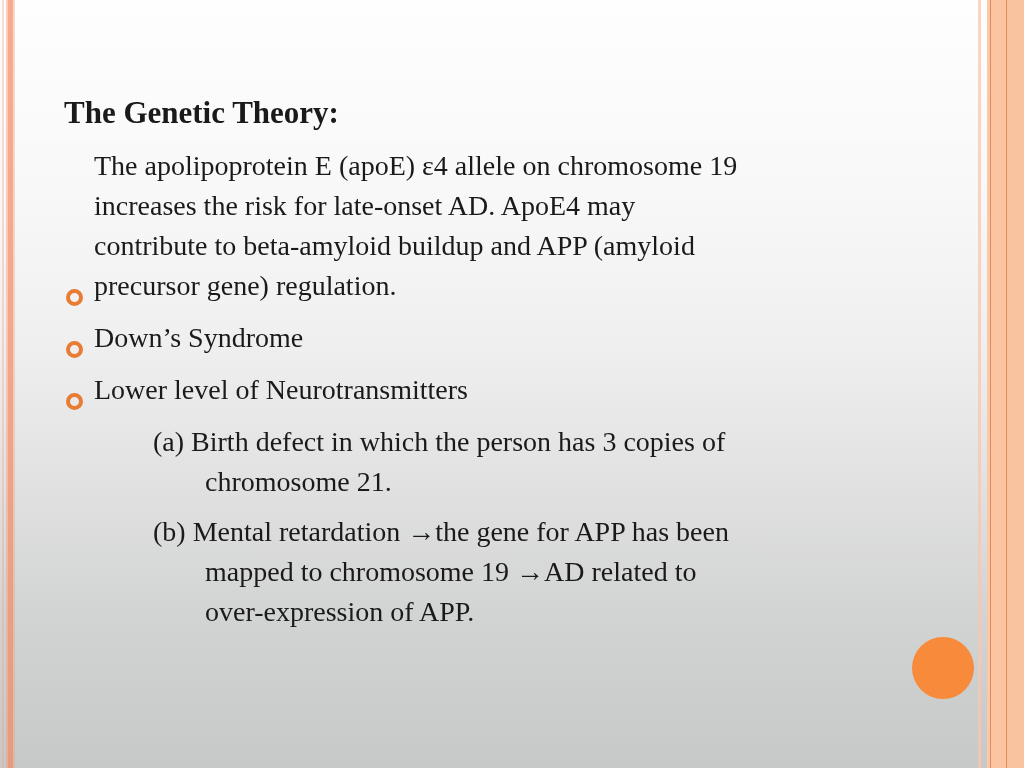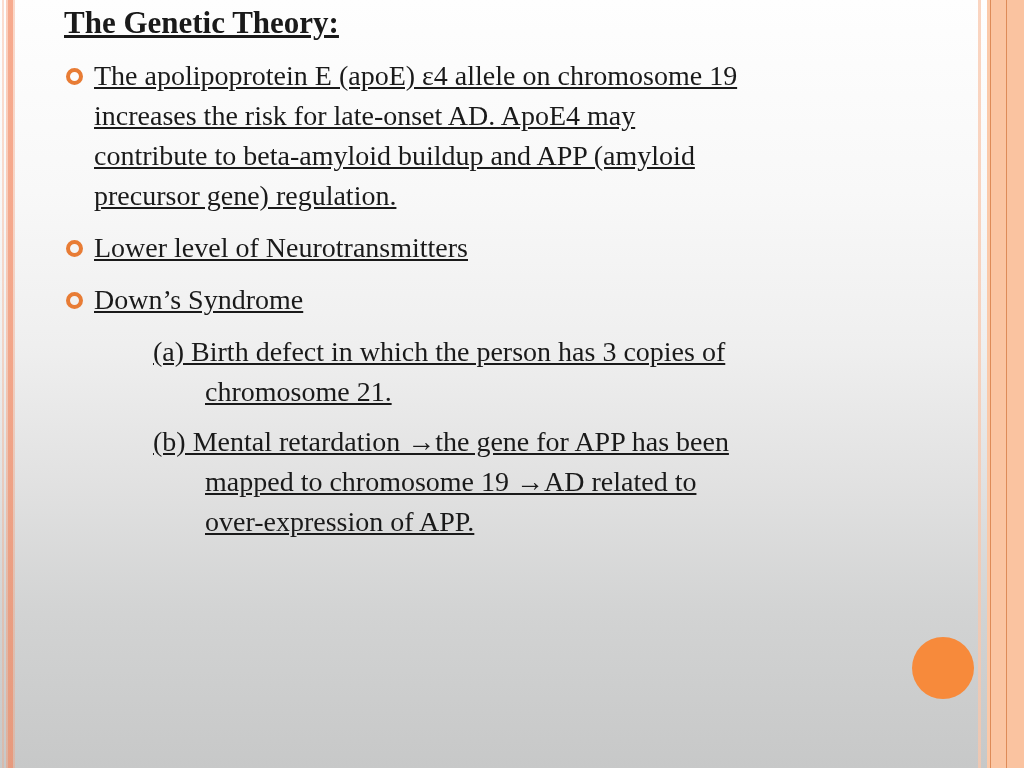--- a/index.html
+++ b/index.html
@@ -50,32 +50,32 @@
       #de8b58 12px 13px,
       #fbc5a2 13px 28px,
       #de8b58 28px 29px,
       #fac3a0 29px 46px);
   }
   .content {
     position: absolute;
     left: 64px;
     top: 0;
     width: 900px;
+    padding-top: 90px;
     color: #1a1a1a;
-    text-decoration: underline;
   }
   .title {
     margin: 0 0 10px 0;
     font-size: 31px;
     line-height: 46px;
     font-weight: bold;
   }
   .bullet {
     display: flex;
-    align-items: flex-start;
+    align-items: flex-end;
     margin: 0 0 12px 0;
   }
   .ring {
     flex: none;
     width: 9px;
     height: 9px;
     border-style: solid;
     border-width: 4px;
     border-radius: 50%;
     margin: 12px 11px 0 2px;
@@ -120,26 +120,26 @@
     <div class="bullet">
       <span class="ring" style="border-color: rgb(232, 124, 53);"></span>
       <div class="btext">The apolipoprotein E (apoE) ε4 allele on chromosome 19
 increases the risk for late-onset AD. ApoE4 may
 contribute to beta-amyloid buildup and APP (amyloid
 precursor gene) regulation.</div>
     </div>
 
     <div class="bullet">
       <span class="ring" style="border-color: rgb(232, 124, 53);"></span>
-      <div class="btext">Lower level of Neurotransmitters</div>
+      <div class="btext">Down’s Syndrome</div>
     </div>
 
     <div class="bullet">
       <span class="ring" style="border-color: rgb(232, 124, 53);"></span>
-      <div class="btext">Down’s Syndrome</div>
+      <div class="btext">Lower level of Neurotransmitters</div>
     </div>
 
     <div class="sub first">(a) Birth defect in which the person has 3 copies of
 chromosome 21.</div>
 
     <div class="sub">(b) Mental retardation →the gene for APP has been
 mapped to chromosome 19 →AD related to
 over-expression of APP.</div>
 
   </div>

